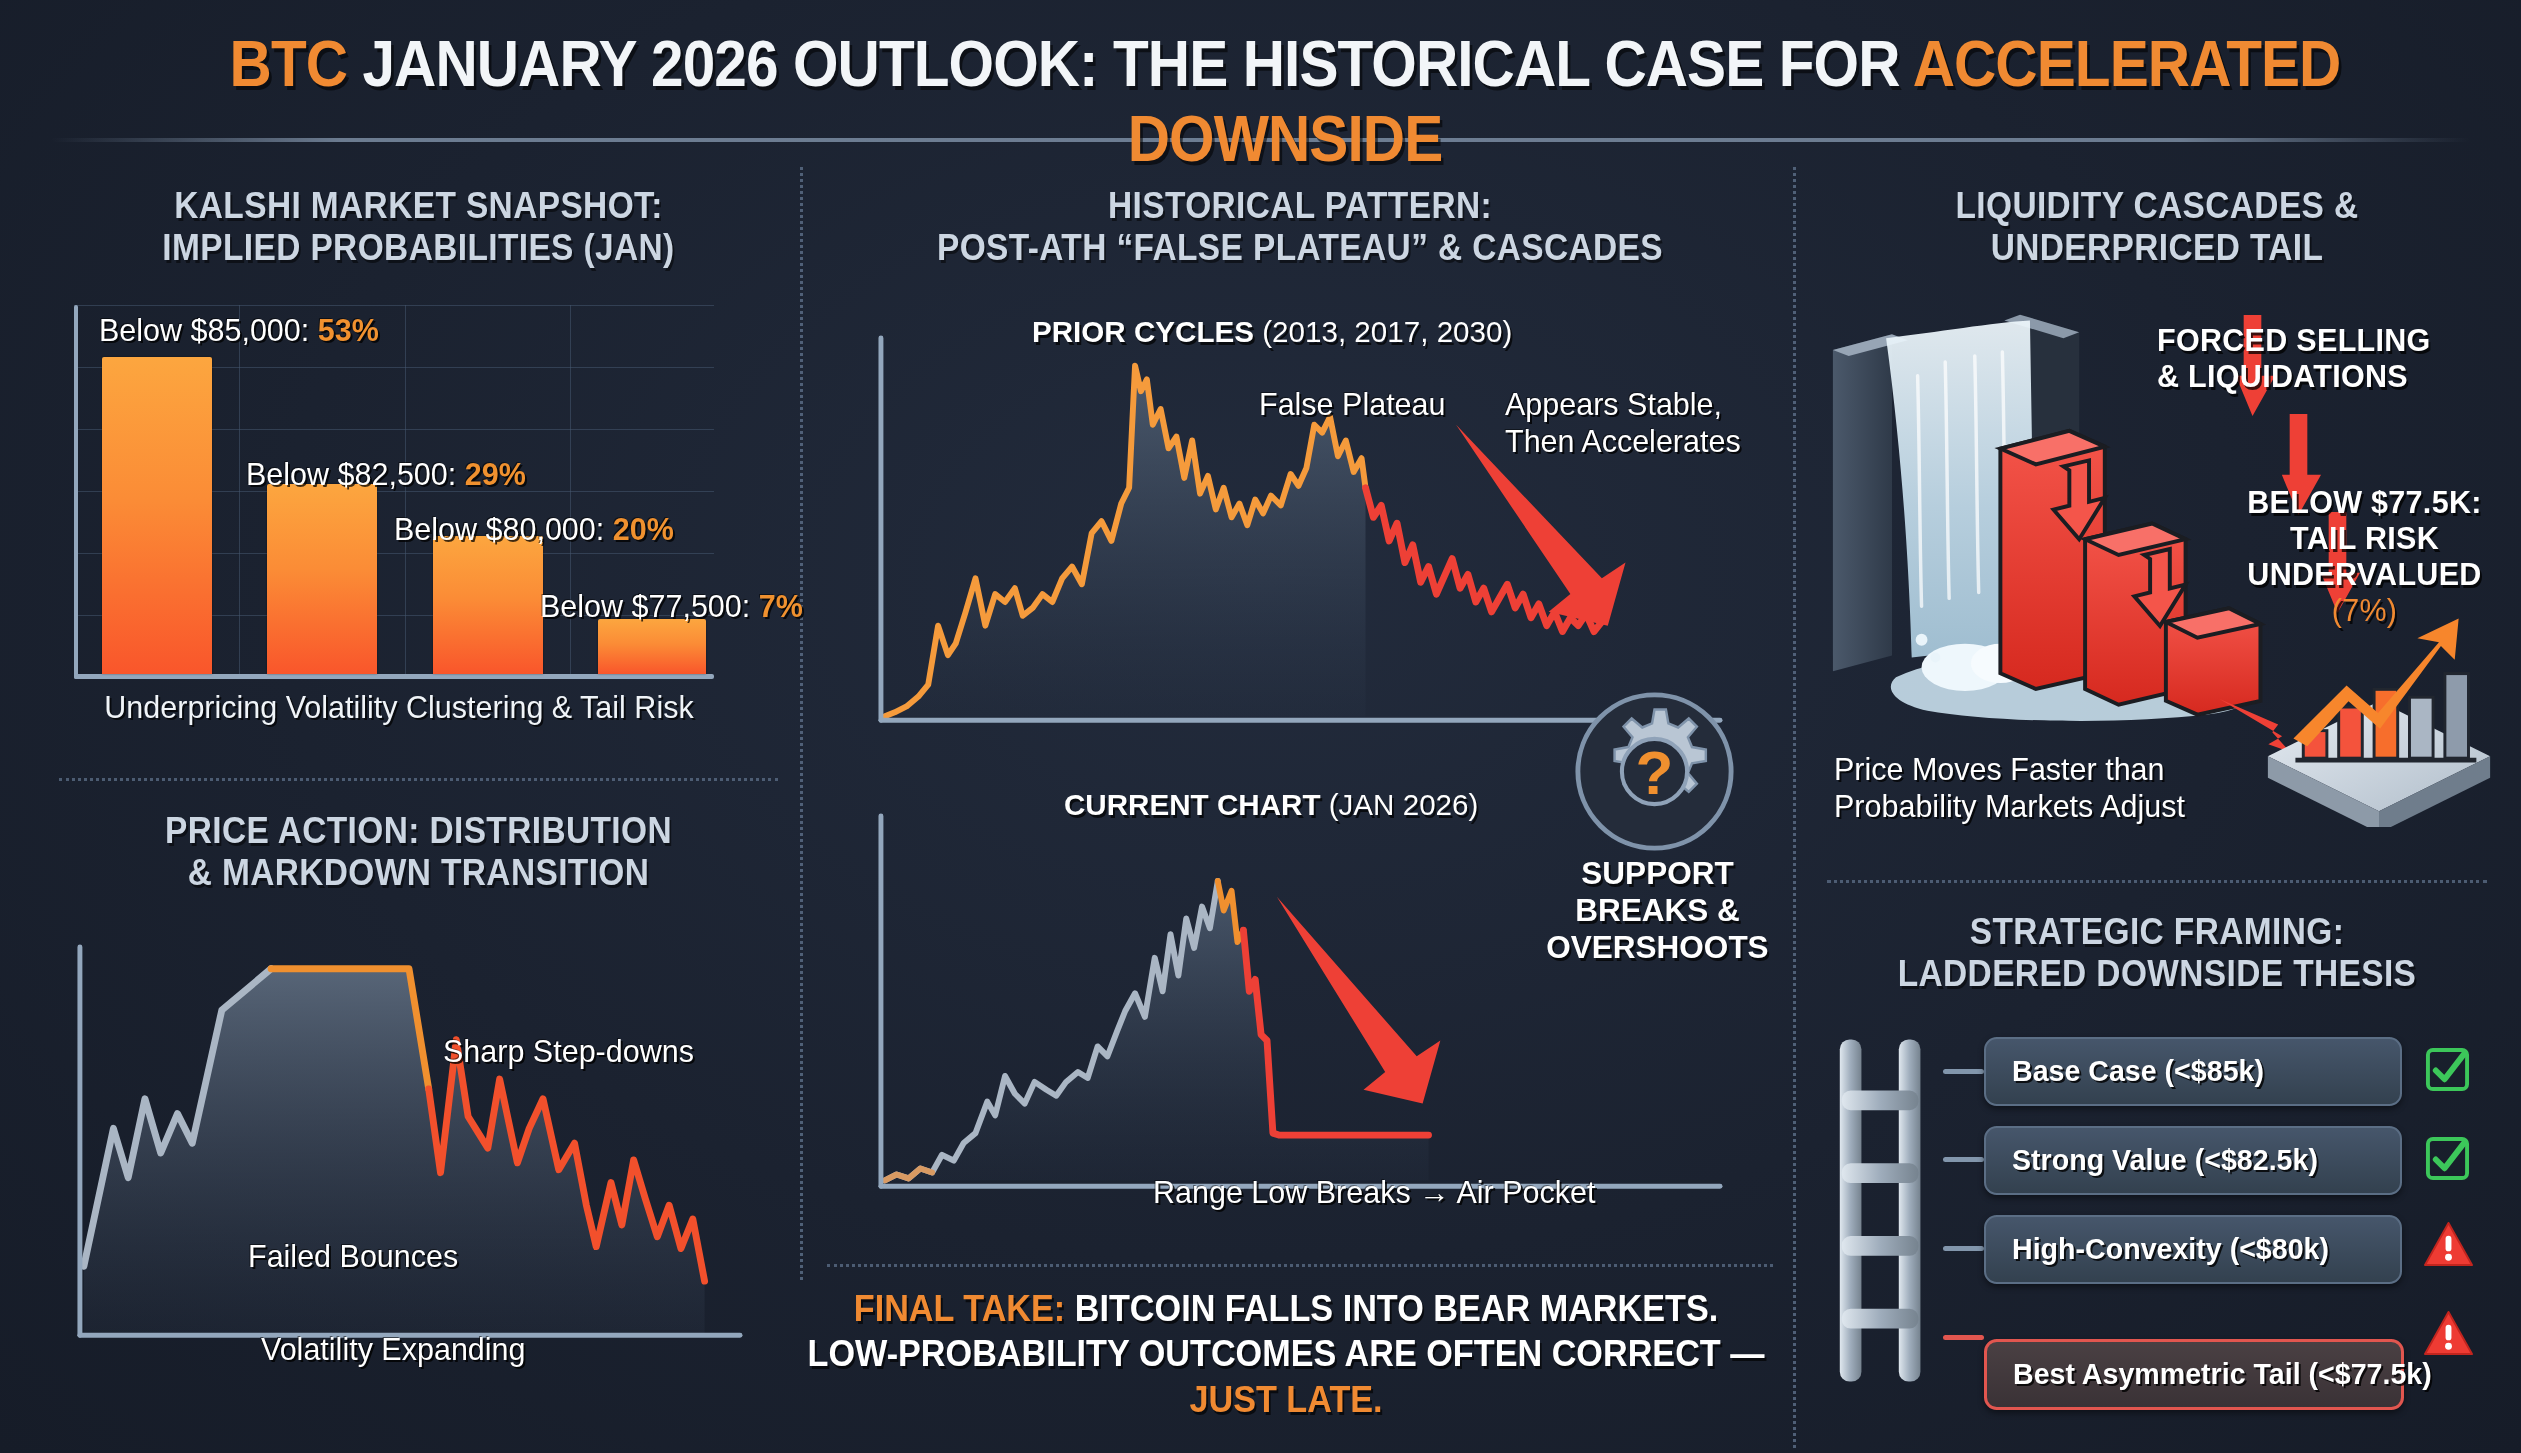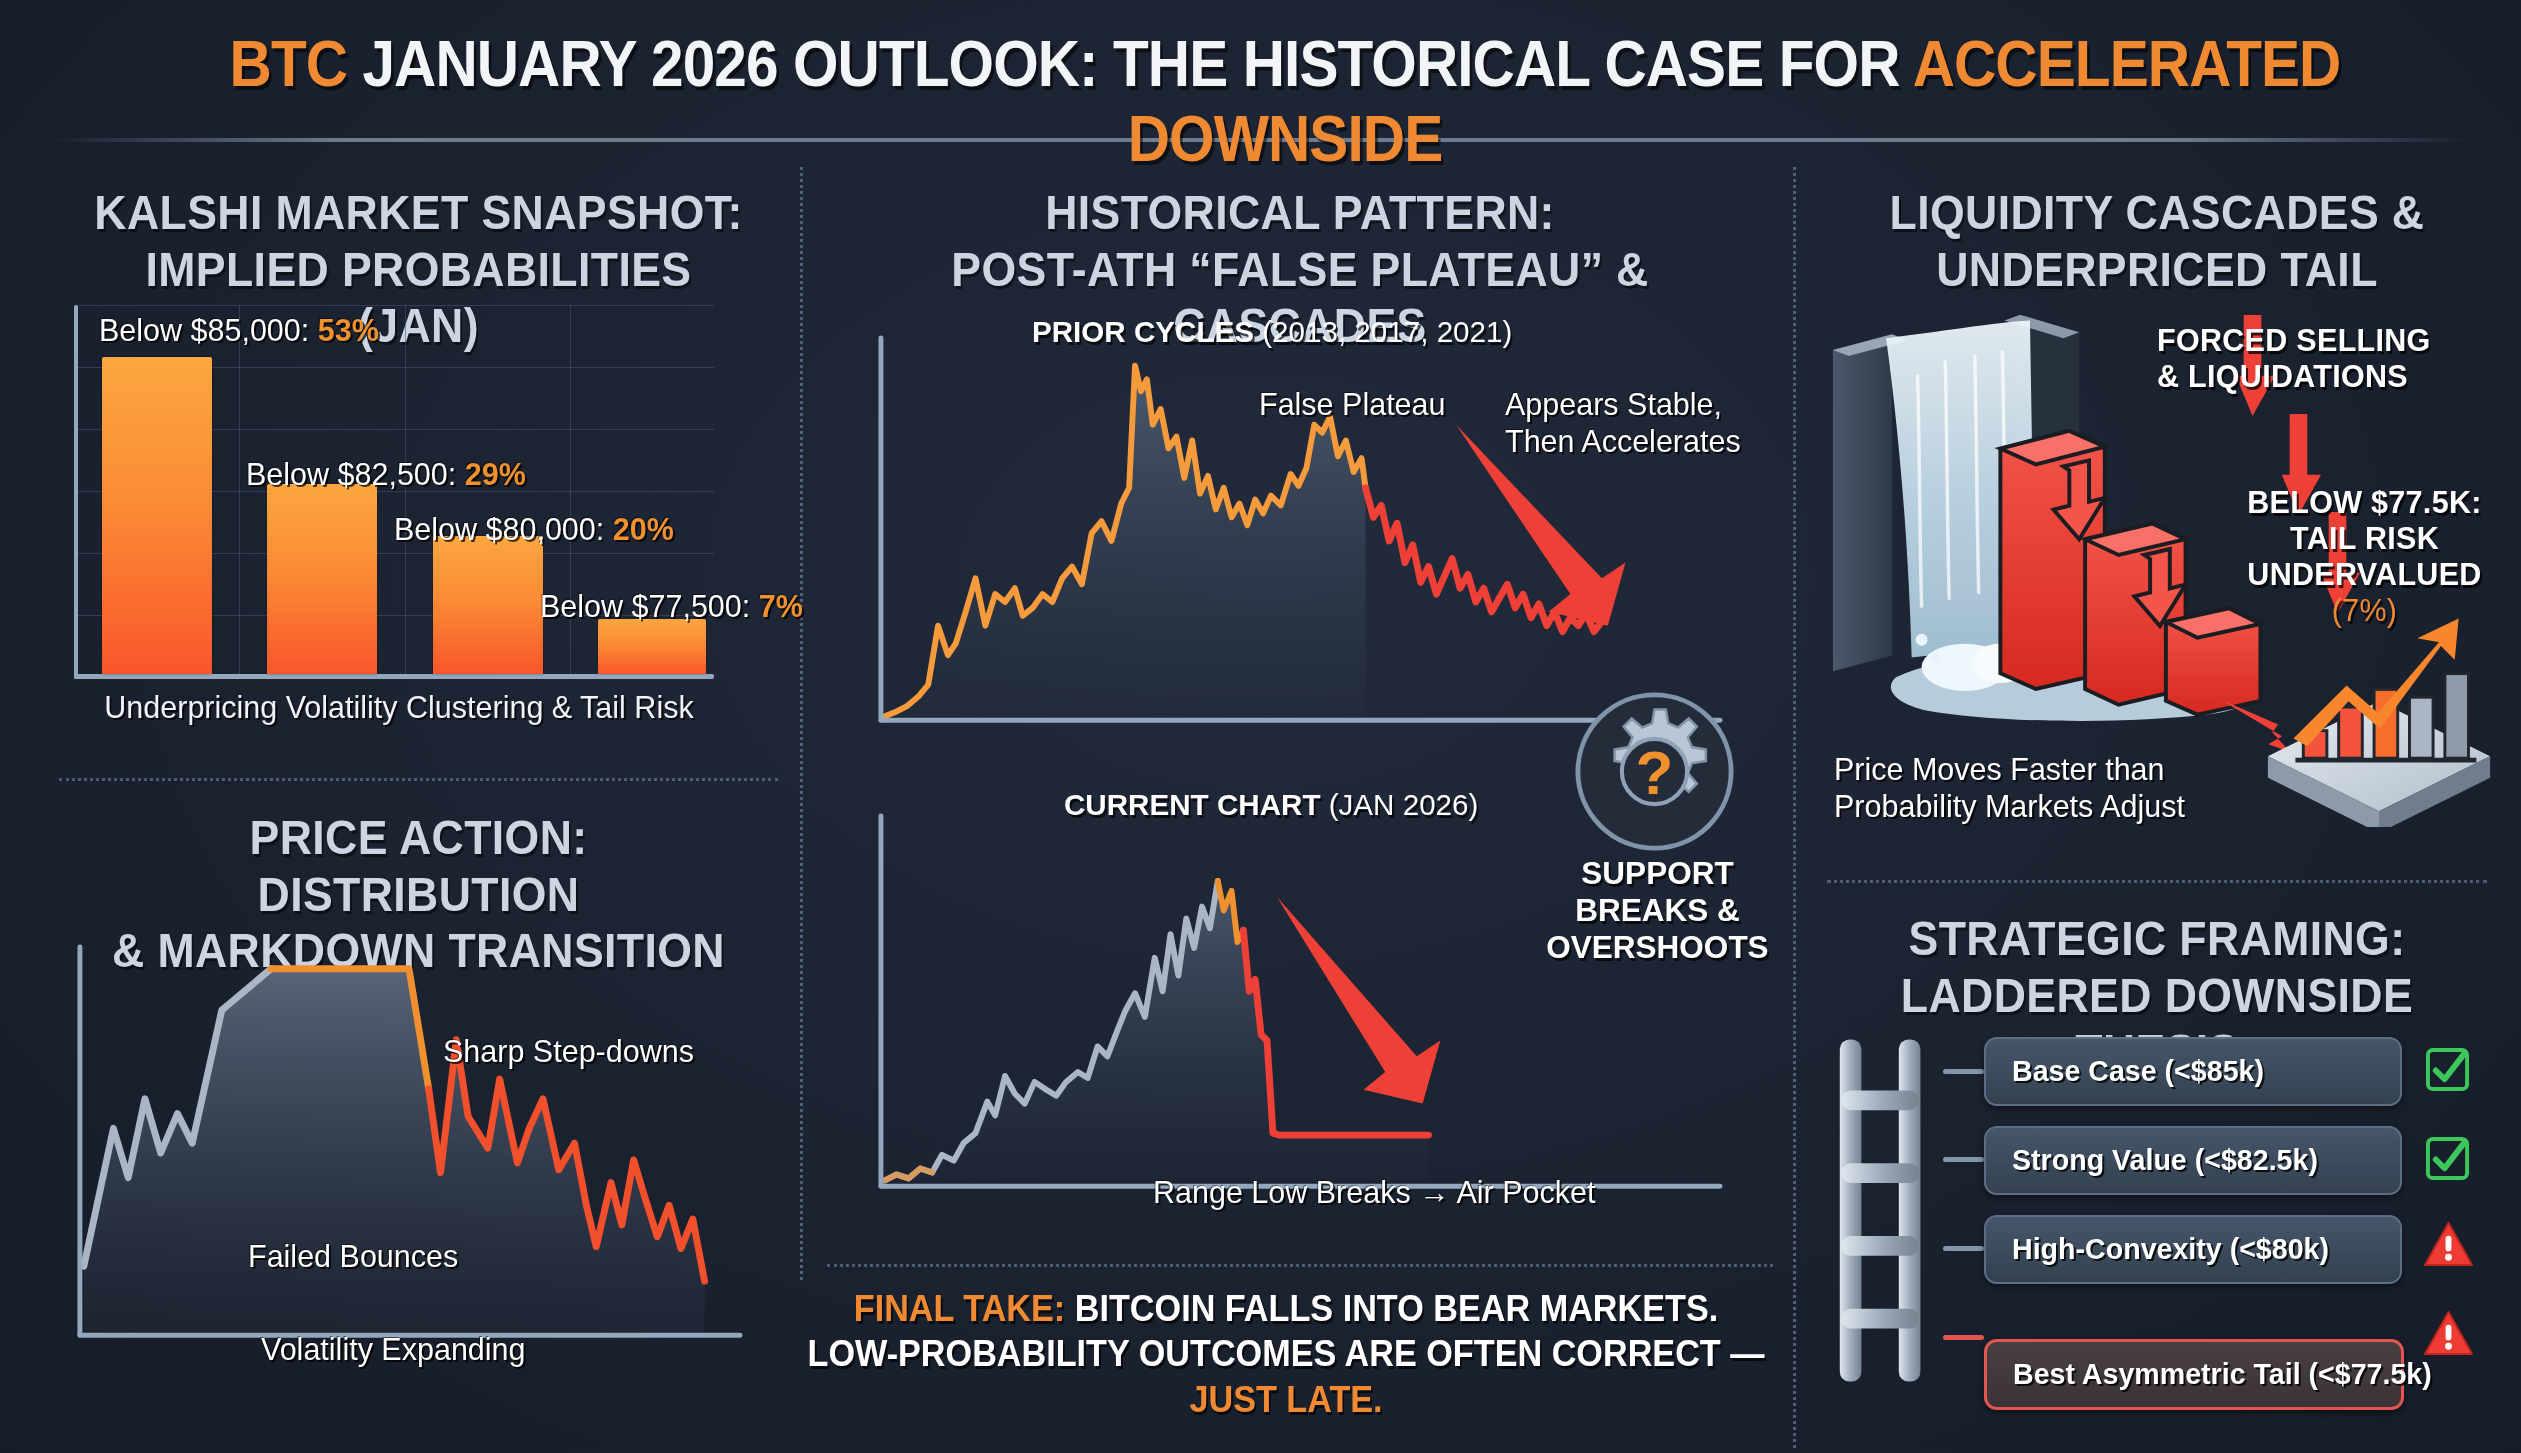--- a/index.html
+++ b/index.html
@@ -12,21 +12,21 @@
   
   #title{left:0;top:25.6px;width:2522px;text-align:center;z-index:6;padding-left:24px;}
   #title .t{display:inline-block;font-size:65px;font-weight:bold;letter-spacing:-1px;
     color:#f2f5f8;text-shadow:3px 3.9px 0 rgba(0,0,0,.55);transform:scaleX(.90);transform-origin:center;}
   .orange{color:#f08a32;}
   #titlerule{left:51px;top:138px;width:2419px;height:3.9px;
     background:linear-gradient(90deg,rgba(120,140,165,0),#8fa3bb 12%,#8fa3bb 88%,rgba(120,140,165,0));
     border-radius:2px;opacity:.7;}
 
   
-  .sechead{text-align:center;font-size:48px;font-weight:bold;line-height:1.18;
+  .sechead{text-align:center;font-size:36px;font-weight:bold;line-height:1.18;
     color:#ccd6e2;text-shadow:2px 3px 0 rgba(0,0,0,.5);letter-spacing:0.4px;}
   .sechead span{display:block;transform:scaleX(.93);}
 
   
   .vdiv{width:0;border-left:3px dotted #596b84;opacity:.85;}
   .hdiv{height:0;border-top:3px dotted #596b84;opacity:.8;}
 
   
   #barplot{left:74px;top:305px;width:640px;height:374px;}
   .gridline{position:absolute;left:0;right:0;height:1px;background:#46586f;opacity:.55;}
@@ -167,21 +167,21 @@
   <div class="abs palbl" style="left:248px;top:1239px;">Failed Bounces</div>
   <div class="abs palbl" style="left:261px;top:1332px;">Volatility Expanding</div>
 
   <div class="abs sechead" style="left:827px;top:185px;width:946px;">
     <span>HISTORICAL PATTERN:</span>
     <span>POST-ATH “FALSE PLATEAU” &amp; CASCADES</span>
   </div>
 
   <div class="abs chartlbl" style="left:1032px;top:315px;">
     <span>PRIOR CYCLES</span>
-    <span class="lt">(2013, 2017, 2021)</span>
+    <span class="lt">(2013, 2017, 2030)</span>
   </div>
 
   <div class="abs" style="left:877px;top:330px;width:847px;height:414px;">
     <svg width="847" height="414" viewBox="0 0 860 420">
       <defs>
         <linearGradient id="pcFill" x1="0" y1="0" x2="0" y2="1">
           <stop offset="0%" stop-color="#6d8096" stop-opacity=".58"></stop>
           <stop offset="100%" stop-color="#2f3c4f" stop-opacity=".12"></stop>
         </linearGradient>
         <linearGradient id="plateauG" x1="0" x2="1" y1="0" y2="0">

